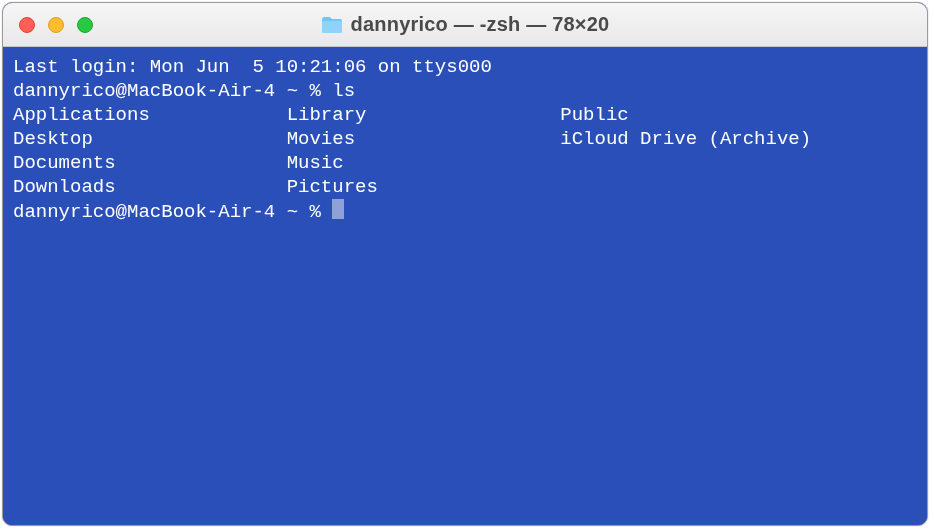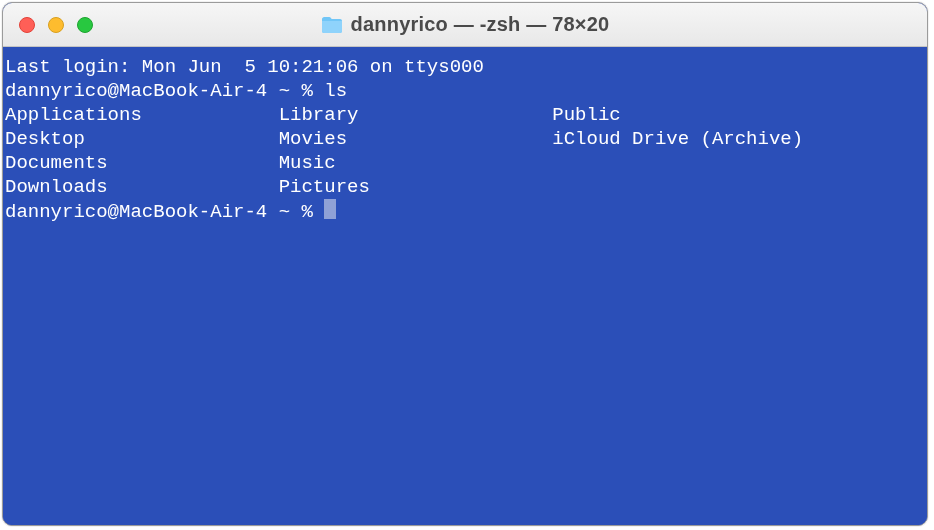--- a/index.html
+++ b/index.html
@@ -62,21 +62,21 @@
   }
   .title-text {
     font-size: 20px;
     font-weight: 600;
     color: #4a4a4a;
     letter-spacing: 0.2px;
   }
   .terminal {
     flex: 1;
     background: #2b4fb8;
-    padding: 8px 10px 10px 2px;
+    padding: 8px 10px 10px 10px;
     overflow: hidden;
     position: relative;
   }
   .term-content {
     font-family: "Menlo", "Consolas", "Courier New", monospace;
     font-size: 19px;
     line-height: 24px;
     color: #ffffff;
     white-space: pre;
   }

